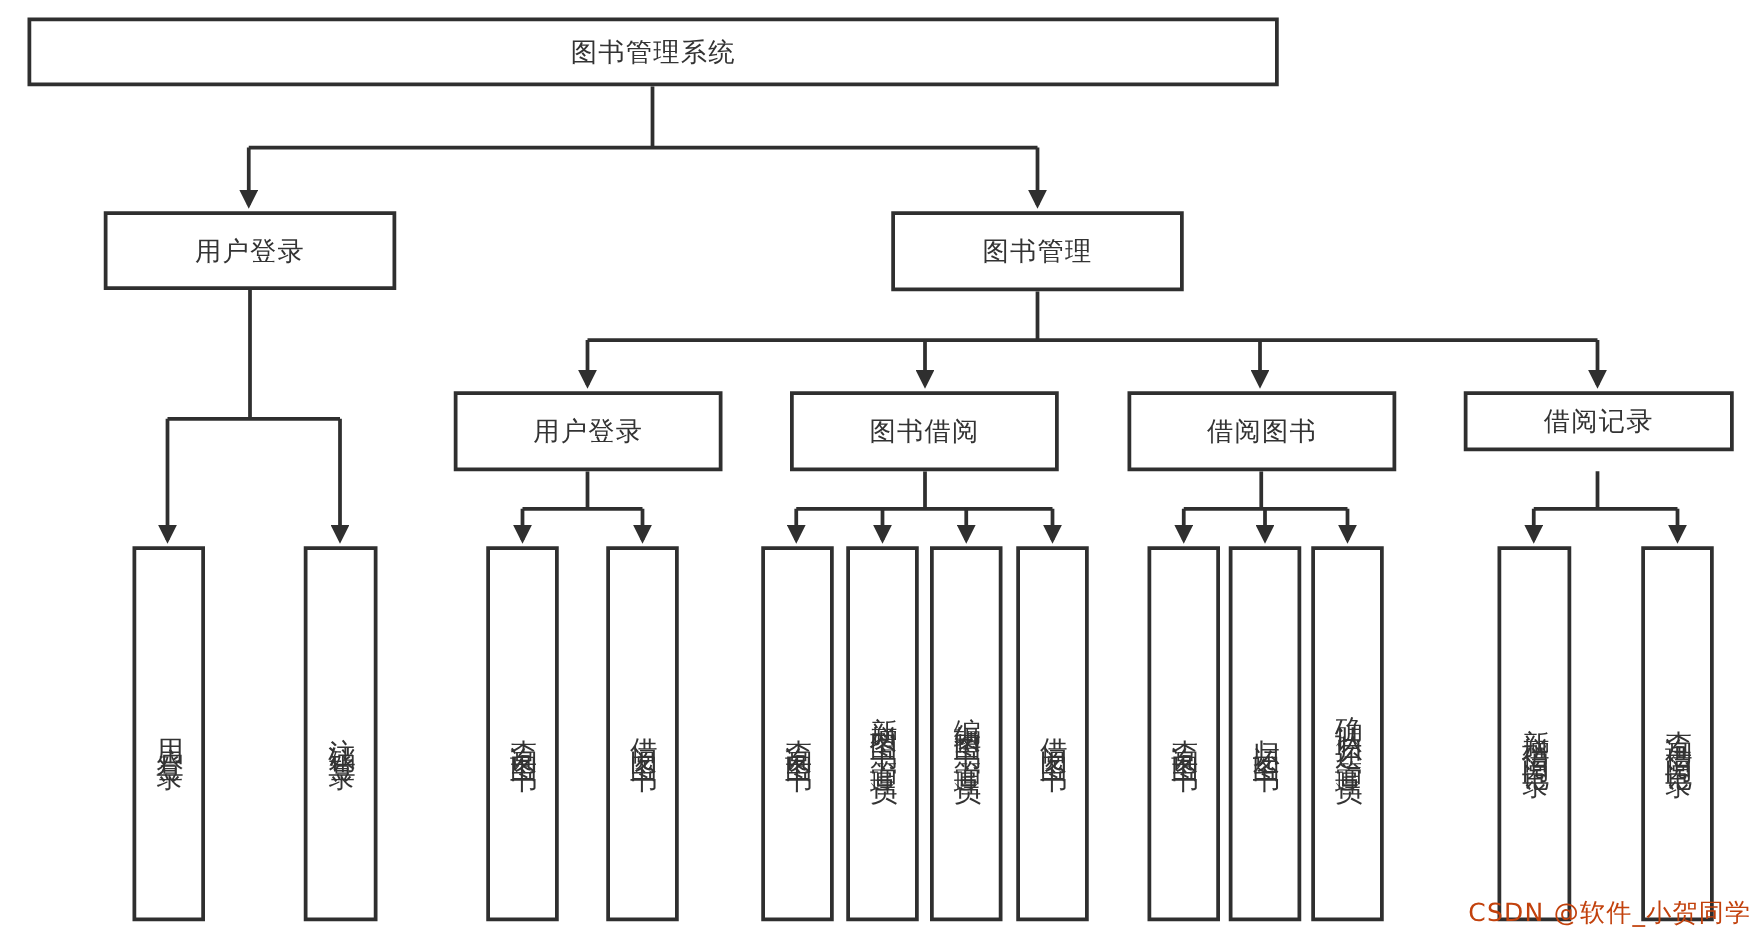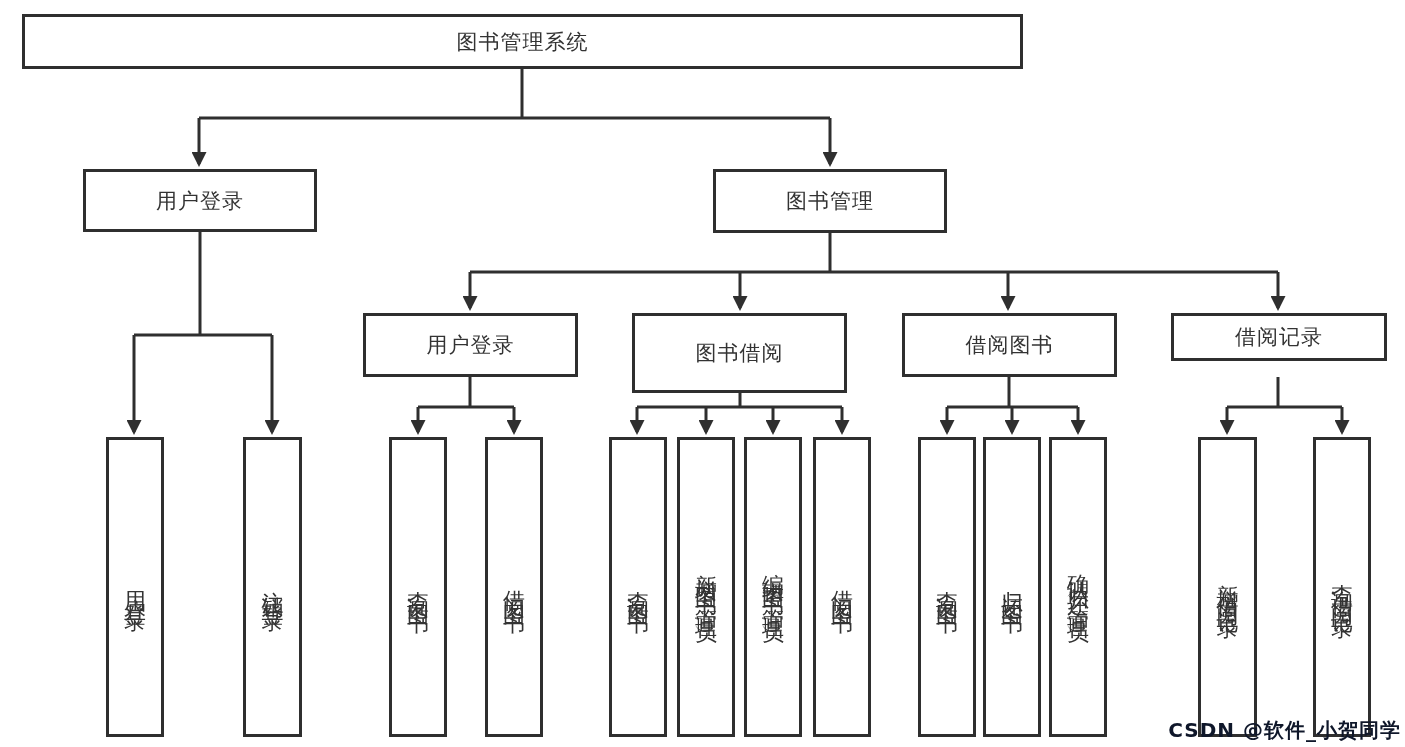--- a/index.html
+++ b/index.html
@@ -29,24 +29,23 @@
     font-size:22px;
     letter-spacing:7px;
     line-height:1.1;
   }
   .watermark{
     position:absolute;
     right:4px;
     bottom:3px;
     font-size:20px;
     letter-spacing:1px;
-    color:#0f172a;
+    color:#c2410c;
     white-space:nowrap;
     z-index:5;
-    font-weight:bold;
   }
 </style>
 </head>
 <body>
 
 <div id="canvas">
 
   <svg id="wires" viewBox="0 0 1405 747" xmlns="http://www.w3.org/2000/svg">
     <defs>
       <marker id="arrow" viewBox="0 0 10 10" refX="8" refY="5" markerWidth="6" markerHeight="5" orient="auto">
@@ -96,21 +95,21 @@
       <path d="M1342,407 L1342,432" marker-end="url(#arrow)"></path>
     </g>
   </svg>
 
   <div class="node h" style="left:22px;top:14px;width:1001px;height:55px;">图书管理系统</div>
 
   <div class="node h" style="left:83px;top:169px;width:234px;height:63px;">用户登录</div>
   <div class="node h" style="left:713px;top:169px;width:234px;height:64px;">图书管理</div>
 
   <div class="node h" style="left:363px;top:313px;width:215px;height:64px;">用户登录</div>
-  <div class="node h" style="left:632px;top:313px;width:215px;height:80px;">图书借阅</div>
+  <div class="node h" style="left:632px;top:313px;width:215px;height:64px;">图书借阅</div>
   <div class="node h" style="left:902px;top:313px;width:215px;height:64px;">借阅图书</div>
   <div class="node h" style="left:1171px;top:313px;width:216px;height:48px;">借阅记录</div>
 
   <div class="node v" style="left:106px;top:437px;width:58px;height:300px;">用户登录</div>
   <div class="node v" style="left:243px;top:437px;width:59px;height:300px;">注销登录</div>
 
   <div class="node v" style="left:389px;top:437px;width:58px;height:300px;">查询图书</div>
   <div class="node v" style="left:485px;top:437px;width:58px;height:300px;">借阅图书</div>
 
   <div class="node v" style="left:609px;top:437px;width:58px;height:300px;">查询图书</div>

